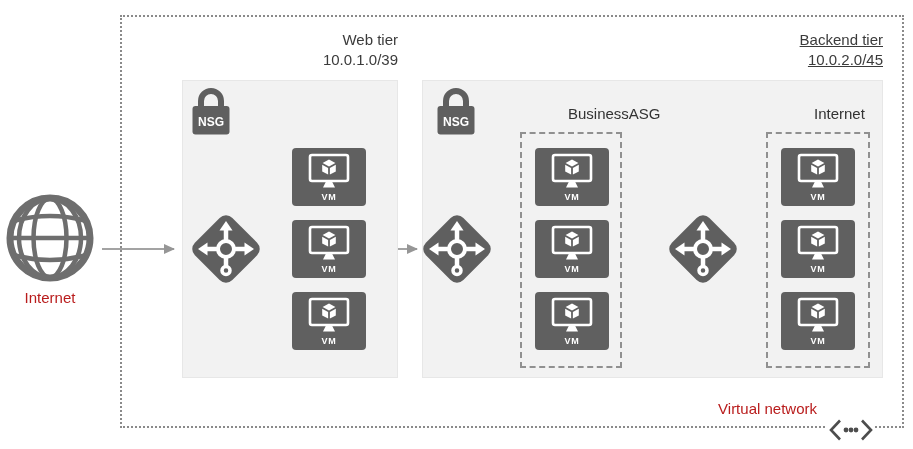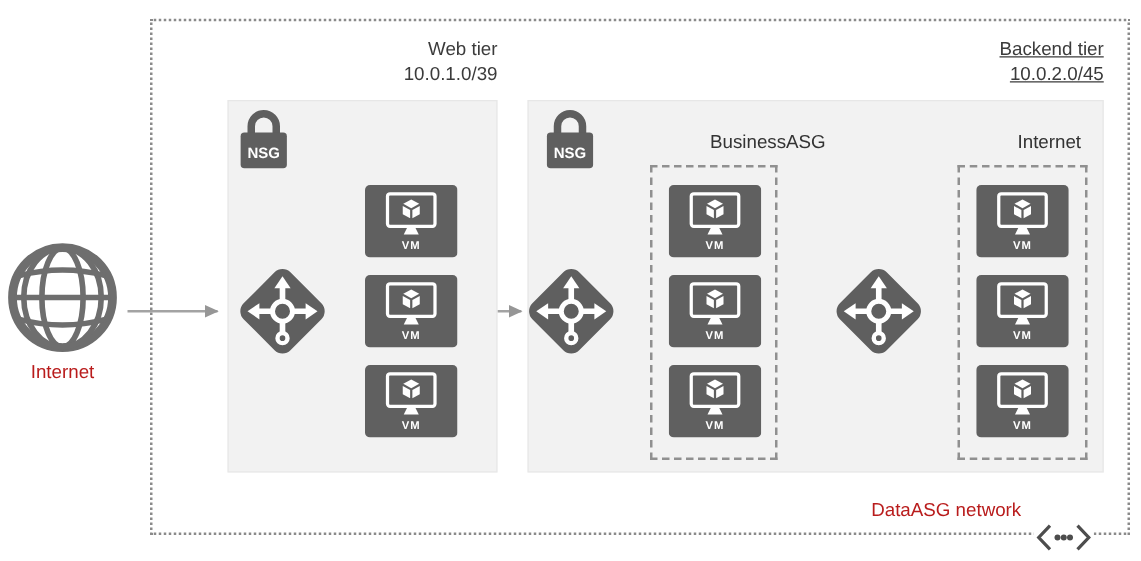--- a/index.html
+++ b/index.html
@@ -185,21 +185,21 @@
   </svg>
   <svg class="abs vm vm-data row2" viewBox="0 0 74 58">
     <use href="#sym-vm"></use>
       <text x="37" y="51.5" text-anchor="middle" font-size="9" font-weight="700" letter-spacing="0.8" fill="#fff">VM</text>
   </svg>
   <svg class="abs vm vm-data row3" viewBox="0 0 74 58">
     <use href="#sym-vm"></use>
       <text x="37" y="51.5" text-anchor="middle" font-size="9" font-weight="700" letter-spacing="0.8" fill="#fff">VM</text>
   </svg>
 
-  <div class="abs muted-label vnet-label">DataASG network</div>
+  <div class="abs muted-label vnet-label">Virtual network</div>
   <div class="abs vnet-glyph">
     <svg width="48" height="28" viewBox="0 0 48 28">
       <polyline points="13,4.5 4,14 13,23.5" fill="none" stroke="#4d4d4d" stroke-width="2.6"></polyline>
       <polyline points="35,4.5 44,14 35,23.5" fill="none" stroke="#4d4d4d" stroke-width="2.6"></polyline>
       <circle cx="19" cy="14" r="2.4" fill="#4d4d4d"></circle>
       <circle cx="24" cy="14" r="2.4" fill="#4d4d4d"></circle>
       <circle cx="29" cy="14" r="2.4" fill="#4d4d4d"></circle>
     </svg>
   </div>
 

